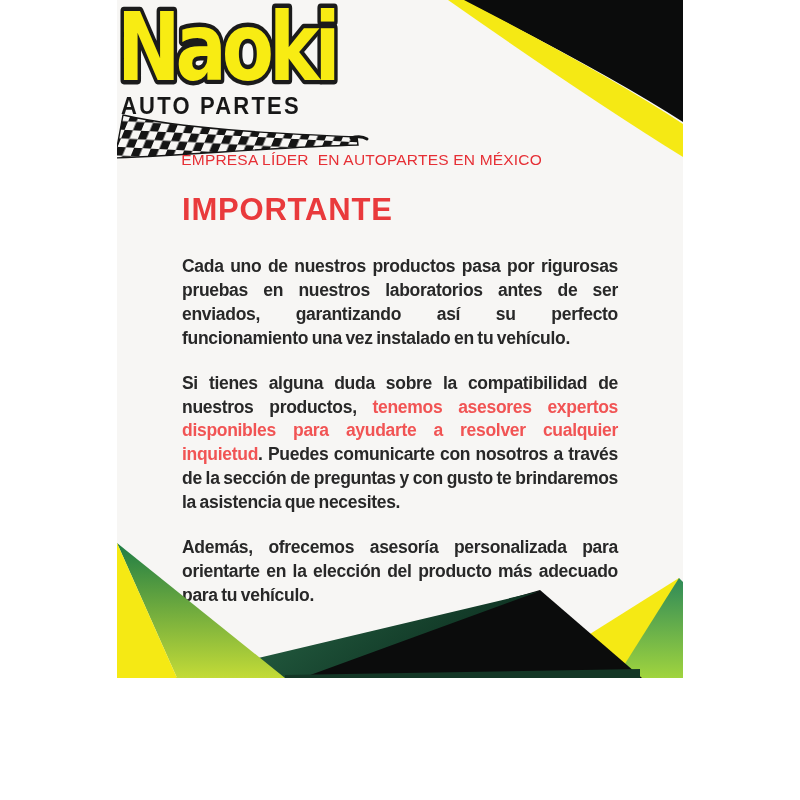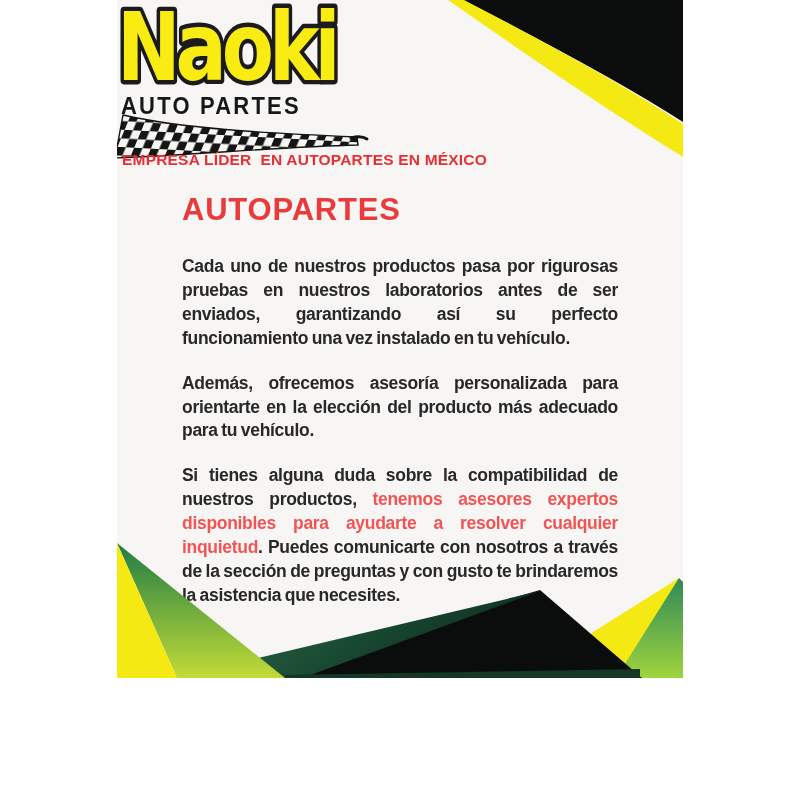--- a/index.html
+++ b/index.html
@@ -15,22 +15,22 @@
   .brand{position:absolute;left:0;top:0;width:400px;height:180px;}
   .logo-svg{position:absolute;left:-4px;top:2px;}
   .logo-sub{
     position:absolute;left:4px;top:93px;
     font-size:22px;font-weight:700;letter-spacing:2.2px;color:#171717;
     transform:scaleY(1.05);transform-origin:left top;white-space:nowrap;
   }
   .flag{position:absolute;left:-2px;top:112px;}
   .tagline{
     position:absolute;left:5px;top:151px;width:420px;
-    font-size:15.5px;font-weight:700;color:var(--red-dark,#e62f35);
-    white-space:pre;letter-spacing:0.2px;
+    font-size:15.5px;font-weight:400;color:var(--red-dark,#e62f35);
+    white-space:pre;letter-spacing:0.2px;text-align:right;
   }
   
   .corner-svg{position:absolute;right:0;top:0;}
   
   .text-col{position:absolute;left:65px;top:192px;width:444px;}
   .heading{
     margin:0 0 27px 0;font-size:31px;font-weight:800;letter-spacing:0.8px;
     color:var(--red-heading,#e93a3c);
   }
   .text-col p{
@@ -64,24 +64,24 @@
           <rect x="8.5" y="8.5" width="8.5" height="8.5" fill="#151515"></rect>
         </pattern>
       </defs>
       <path d="M8,3 C70,17 150,21 242,25 L243,33 C160,35 80,43 0,46 Z" fill="url(#check)" stroke="#151515" stroke-width="1.4"></path>
       <path d="M236,26 q10,-3 16,1" fill="none" stroke="#151515" stroke-width="3" stroke-linecap="round"></path>
     </svg>
     <div class="tagline">EMPRESA LÍDER  EN AUTOPARTES EN MÉXICO</div>
   </div>
 
   <div class="text-col">
-    <h1 class="heading">AUTOPARTES</h1>
+    <h1 class="heading">IMPORTANTE</h1>
     <p>Cada uno de nuestros productos pasa por rigurosas pruebas en nuestros laboratorios antes de ser enviados, garantizando así su perfecto funcionamiento una vez instalado en tu vehículo.</p>
+    <p><span>Si tienes alguna duda sobre la compatibilidad de nuestros productos, </span><span class="hl">tenemos asesores expertos disponibles para ayudarte a resolver cualquier inquietud</span><span>. Puedes comunicarte con nosotros a través de la sección de preguntas y con gusto te brindaremos la asistencia que necesites.</span></p>
     <p>Además, ofrecemos asesoría personalizada para orientarte en la elección del producto más adecuado para tu vehículo.</p>
-    <p><span>Si tienes alguna duda sobre la compatibilidad de nuestros productos, </span><span class="hl">tenemos asesores expertos disponibles para ayudarte a resolver cualquier inquietud</span><span>. Puedes comunicarte con nosotros a través de la sección de preguntas y con gusto te brindaremos la asistencia que necesites.</span></p>
   </div>
 
   <svg class="bottom-svg" width="566" height="145" viewBox="0 0 566 145" aria-hidden="true">
     <defs>
       <linearGradient id="gLeft" x1="0" y1="0" x2="0" y2="1">
         <stop offset="0" stop-color="var(--green-light-top,#1e7c45)"></stop>
         <stop offset="1" stop-color="var(--green-light-bottom,#c3db37)"></stop>
       </linearGradient>
       <linearGradient id="gRight" x1="0" y1="0" x2="0" y2="1">
         <stop offset="0" stop-color="var(--green-right-top,#2e8a58)"></stop>

